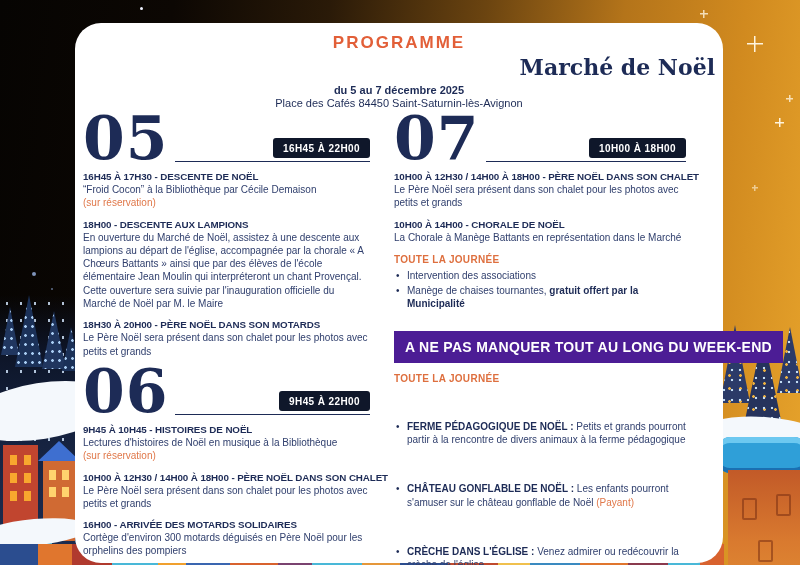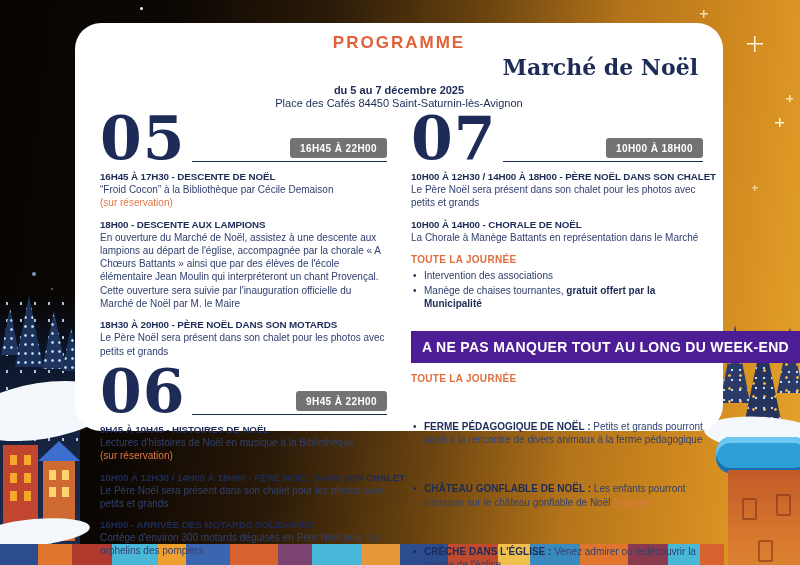--- a/index.html
+++ b/index.html
@@ -32,34 +32,34 @@
     box-shadow:inset 0 6px 0 #6cc8f0, inset 0 -5px 0 #1a70b2;}
   .house-r{left:6px;top:145px;width:74px;height:120px;background:linear-gradient(180deg,#c25a28 0%,#d97a2f 60%,#e08a33 100%);}
   .rwin{position:absolute;width:11px;height:18px;border:2px solid rgba(122,48,18,.55);border-radius:2px;}
   .bottom-strip{position:absolute;left:0;top:544px;width:724px;height:21px;z-index:1;
     background:linear-gradient(90deg,
       #2b4d8f 0 38px,#e0762e 38px 72px,#b03a2e 72px 112px,#49b8d8 112px 158px,#f0a02e 158px 186px,
       #3a66b0 186px 230px,#d8622e 230px 278px,#7a4370 278px 312px,#49b8d8 312px 362px,#e5973a 362px 400px,
       #2b4d8f 400px 448px,#c04a2e 448px 498px,#f0c04e 498px 530px,#3a8ac0 530px 580px,#e0762e 580px 628px,
       #8a3a4e 628px 668px,#49b8d8 668px 700px,#d8622e 700px 724px);}
   
-  .card{position:absolute;left:75px;top:23px;width:648px;height:408px;background:#ffffff;
-    border-radius:26px;z-index:5;padding:10px 25px 0;box-sizing:border-box;}
+  .card{position:absolute;left:75px;top:23px;width:648px;height:540px;background:#ffffff;
+    border-radius:26px;z-index:5;padding:10px 8px 0;box-sizing:border-box;}
   .header{text-align:center;}
   .kicker{font-size:17px;font-weight:bold;letter-spacing:2px;color:#e25f38;}
   .title{font-family:"DejaVu Serif",serif;font-size:22px;font-weight:bold;color:#1d2b56;margin-top:1px;text-align:right;}
   .dates{font-size:11px;color:#1d2b56;margin-top:4px;font-weight:bold;}
   .venue{font-size:11px;color:#1d2b56;margin-top:1px;}
   .columns{display:flex;margin-top:11px;}
   .col-left{width:287px;}
   .col-right{width:292px;margin-left:24px;}
   .day-header{display:flex;align-items:flex-end;height:42px;margin-bottom:9px;}
   .day-num{font-family:"DejaVu Serif",serif;font-size:60px;font-weight:bold;color:#1d2b56;line-height:.8;letter-spacing:1px;}
   .day-tail{flex:1;position:relative;height:100%;border-bottom:1.5px solid #1d2b56;margin-left:6px;}
-  .badge{position:absolute;right:0;bottom:3px;background:#737373;color:#fff;font-size:10px;font-weight:bold;
+  .badge{position:absolute;right:0;bottom:3px;background:#0f172a;color:#fff;font-size:10px;font-weight:bold;
     padding:5px 10px 4px;border-radius:3px;letter-spacing:.4px;white-space:nowrap;}
   .event{margin-bottom:9px;}
   .event-title{font-size:9.8px;font-weight:bold;color:#1d2b56;letter-spacing:-.1px;white-space:nowrap;}
   .event-body{font-size:10px;color:#31406e;line-height:1.33;margin-top:1px;}
   .event-note{font-size:10px;color:#e0784a;line-height:1.33;}
   .event-note:empty,b:empty{display:none;}
   .allday-label{font-size:10px;font-weight:bold;color:#de6f3e;letter-spacing:.3px;margin:10px 0 4px;}
   ul.bullets{margin:0;padding:0;list-style:none;}
   ul.bullets li{position:relative;padding-left:13px;font-size:10px;color:#31406e;line-height:1.33;margin-bottom:2px;}
   ul.bullets li::before{content:"•";position:absolute;left:2px;color:#1d2b56;}

